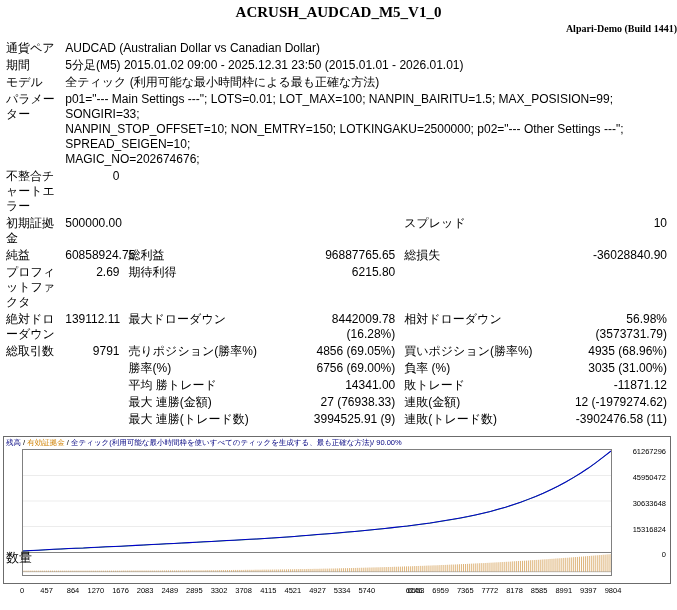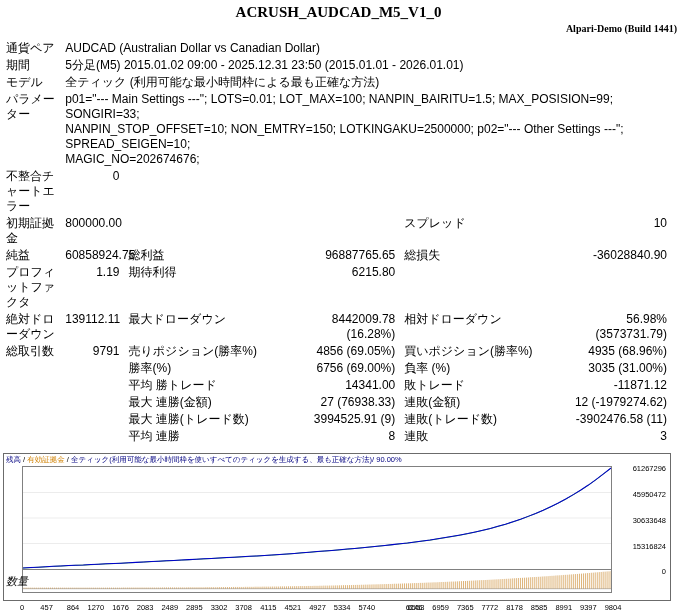--- a/index.html
+++ b/index.html
@@ -133,24 +133,23 @@
   }
   .ylabels div {
     position: absolute;
     right: 2px;
     text-align: right;
     white-space: nowrap;
   }
   .qty-label {
     position: absolute;
     left: 2px;
-    top: 120px;
-    font-size: 11px;
+    top: 112px;
+    font-size: 13px;
     color: #000;
-    font-style: italic;
   }
   .xaxis {
     position: relative;
     margin: 2px 3px 0 3px;
     width: 668px;
     height: 14px;
     font-size: 7.5px;
     color: #000;
   }
   .xaxis span {
@@ -202,37 +201,37 @@
       <tr>
         <td class="lbl">不整合チャートエラー</td>
         <td class="valr">0</td>
         <td class="lbl"></td>
         <td class="valr"></td>
         <td class="lbl"></td>
         <td class="valr"></td>
       </tr>
       <tr>
         <td class="lbl">初期証拠金</td>
-        <td class="valr">800000.00</td>
+        <td class="valr">500000.00</td>
         <td class="lbl"></td>
         <td class="valr"></td>
         <td class="lbl">スプレッド</td>
         <td class="valr">10</td>
       </tr>
       <tr>
         <td class="lbl">純益</td>
         <td class="valr">60858924.75</td>
         <td class="lbl">総利益</td>
         <td class="valr">96887765.65</td>
         <td class="lbl">総損失</td>
         <td class="valr">-36028840.90</td>
       </tr>
       <tr>
         <td class="lbl">プロフィットファクタ</td>
-        <td class="valr">1.19</td>
+        <td class="valr">2.69</td>
         <td class="lbl">期待利得</td>
         <td class="valr">6215.80</td>
         <td class="lbl"></td>
         <td class="valr"></td>
       </tr>
       <tr>
         <td class="lbl">絶対ドローダウン</td>
         <td class="valr">139112.11</td>
         <td class="lbl">最大ドローダウン</td>
         <td class="valr">8442009.78 (16.28%)</td>
@@ -271,28 +270,20 @@
         <td class="lbl">連敗(金額)</td>
         <td class="valr">12 (-1979274.62)</td>
       </tr>
       <tr>
         <td class="lbl"></td>
         <td class="valr"></td>
         <td class="lbl">最大 連勝(トレード数)</td>
         <td class="valr">3994525.91 (9)</td>
         <td class="lbl">連敗(トレード数)</td>
         <td class="valr">-3902476.58 (11)</td>
-      </tr>
-      <tr>
-        <td class="lbl"></td>
-        <td class="valr"></td>
-        <td class="lbl">平均 連勝</td>
-        <td class="valr">8</td>
-        <td class="lbl">連敗</td>
-        <td class="valr">3</td>
       </tr>
     </tbody>
   </table>
 
   <div class="chart-wrap">
     <div class="chart-legend">
       <span class="lg-bal">残高</span><span> / </span><span class="lg-lot">有効証拠金</span><span> / </span><span class="lg-note">全ティック(利用可能な最小時間枠を使いすべてのティックを生成する、最も正確な方法)</span><span class="lg-note">/ 90.00%</span>
     </div>
 
     <div class="plot">

